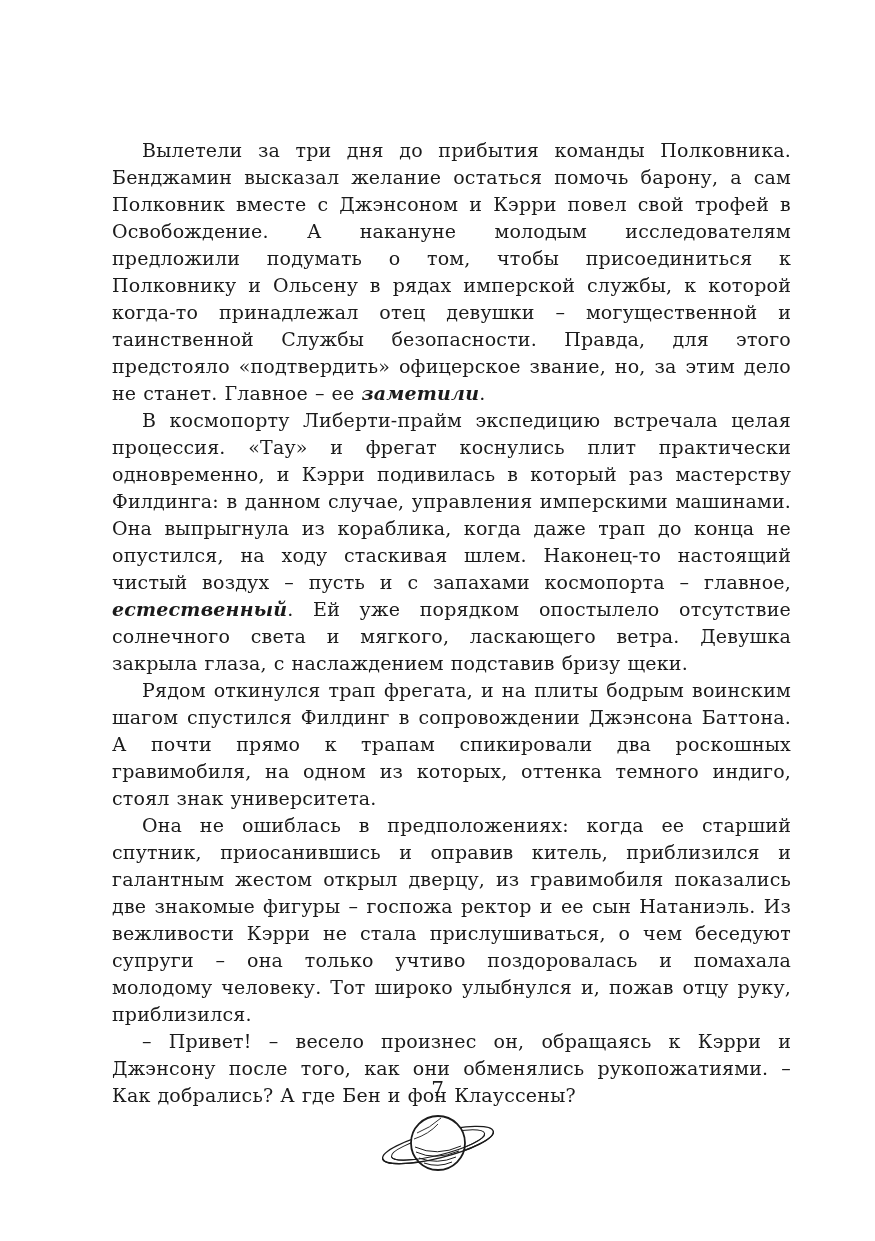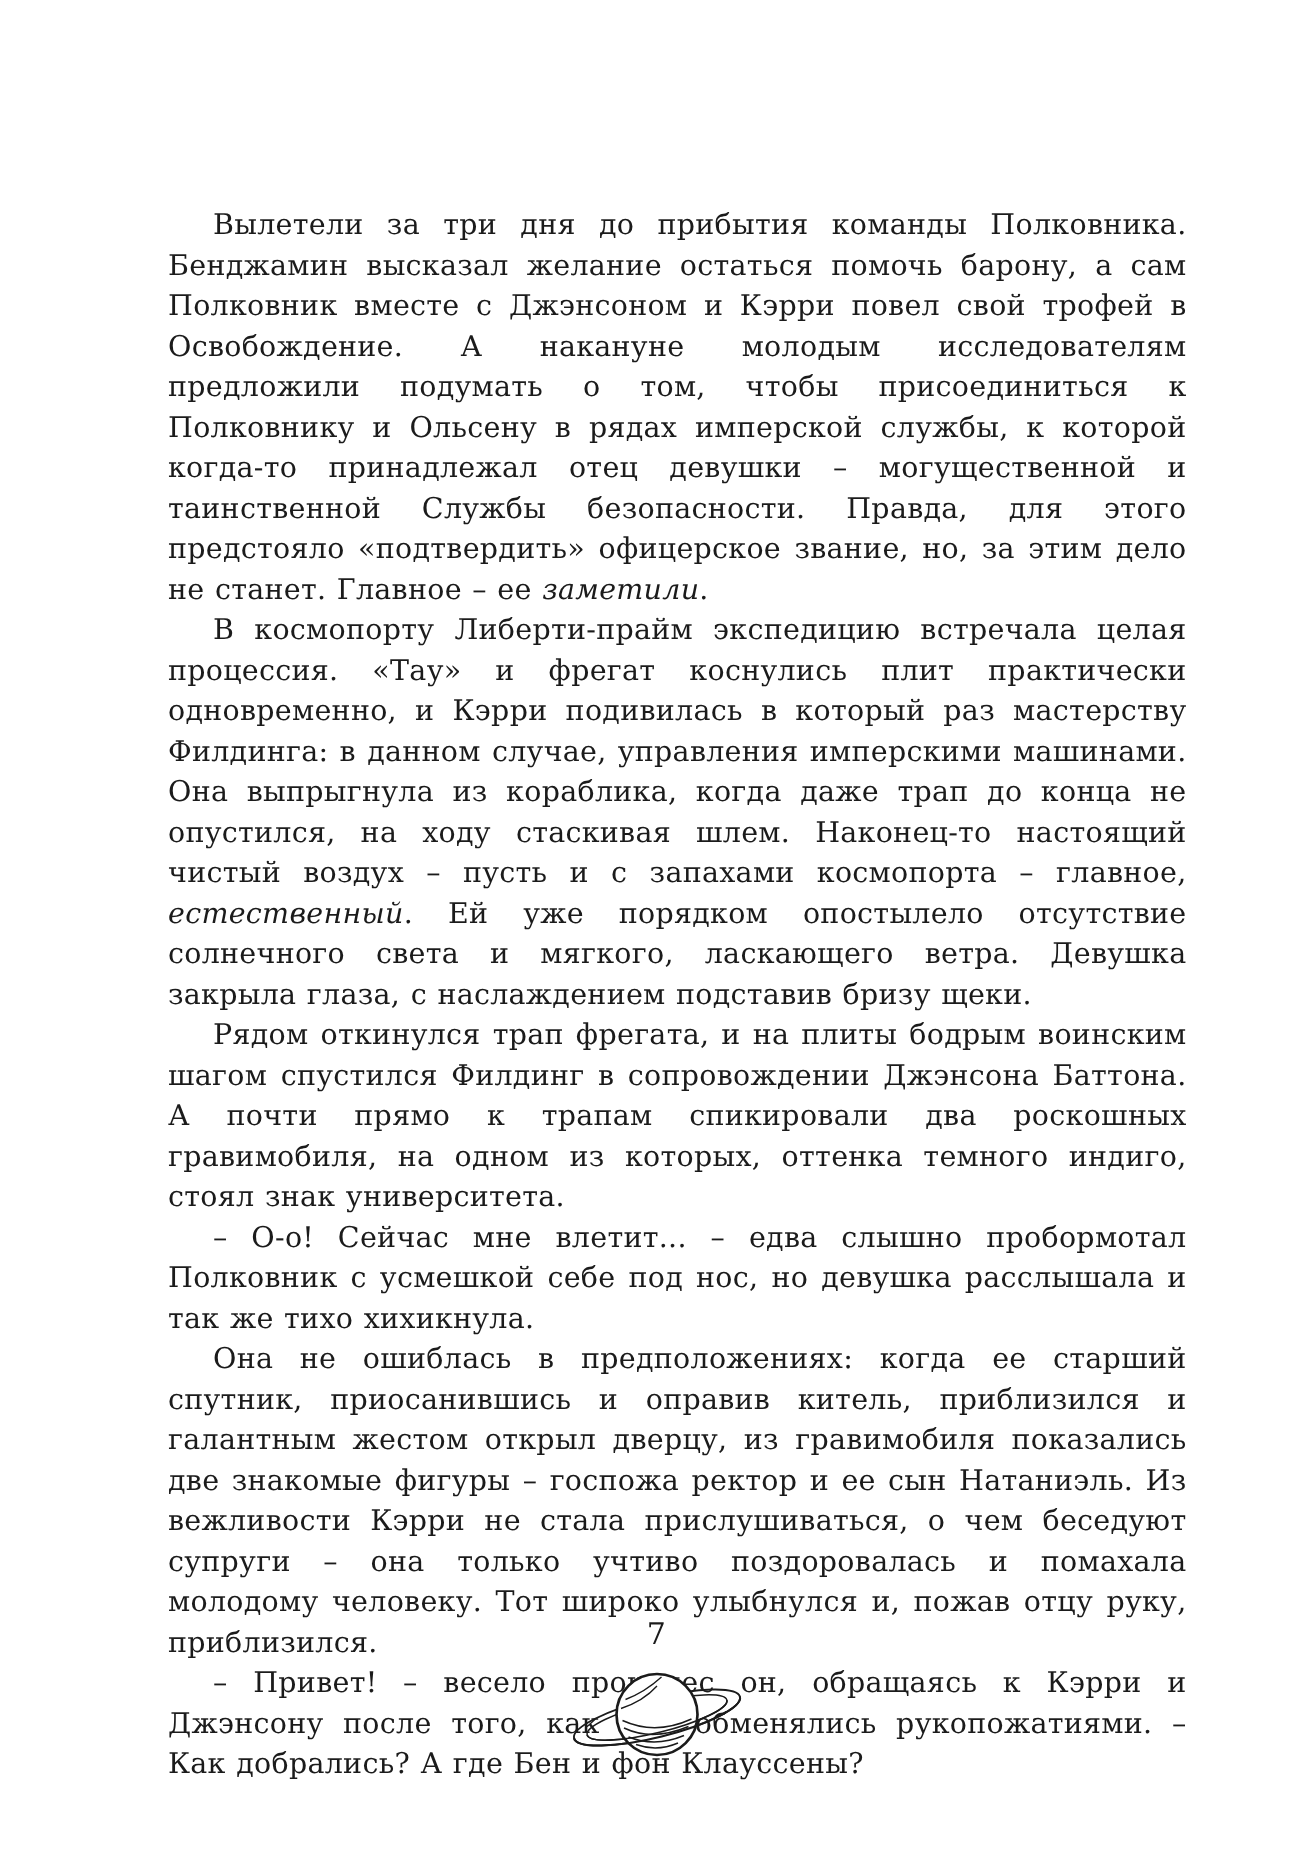--- a/index.html
+++ b/index.html
@@ -30,20 +30,21 @@
     margin: 0;
     font-size: 19px;
     line-height: 27px;
     text-align: justify;
     text-indent: 30px;
     letter-spacing: 0.01em;
     word-spacing: 0.04em;
   }
   .para .em {
     font-style: italic;
+    font-weight: bold;
   }
   .footer {
     position: absolute;
     left: 0;
     bottom: 48px;
     width: 100%;
     text-align: center;
   }
   .page-number {
     font-size: 20px;
@@ -59,21 +60,20 @@
 </head>
 <body>
 
 <div class="page">
 
 
   <div>
       <p class="para"><span>Вылетели за три дня до прибытия команды Полковника. Бенджамин высказал желание остаться помочь барону, а сам Полковник вместе с Джэнсоном и Кэрри повел свой трофей в Освобождение. А накануне молодым исследователям предложили подумать о том, чтобы присоединиться к Полковнику и Ольсену в рядах имперской службы, к которой когда-то принадлежал отец девушки – могущественной и таинственной Службы безопасности. Правда, для этого предстояло «подтвердить» офицерское звание, но, за этим дело не станет. Главное – ее </span><span class="em">заметили</span><span>.</span></p>
       <p class="para"><span>В космопорту Либерти-прайм экспедицию встречала целая процессия. «Тау» и фрегат коснулись плит практически одновременно, и Кэрри подивилась в который раз мастерству Филдинга: в данном случае, управления имперскими машинами. Она выпрыгнула из кораблика, когда даже трап до конца не опустился, на ходу стаскивая шлем. Наконец-то настоящий чистый воздух – пусть и с запахами космопорта – главное, </span><span class="em">естественный</span><span>. Ей уже порядком опостылело отсутствие солнечного света и мягкого, ласкающего ветра. Девушка закрыла глаза, с наслаждением подставив бризу щеки.</span></p>
       <p class="para"><span>Рядом откинулся трап фрегата, и на плиты бодрым воинским шагом спустился Филдинг в сопровождении Джэнсона Баттона. А почти прямо к трапам спикировали два роскошных гравимобиля, на одном из которых, оттенка темного индиго, стоял знак университета.</span></p>
-      <p class="para"><span>– О-о! Сейчас мне влетит... – едва слышно пробормотал Полковник с усмешкой себе под нос, но девушка расслышала и так же тихо хихикнула.</span></p>
       <p class="para"><span>Она не ошиблась в предположениях: когда ее старший спутник, приосанившись и оправив китель, приблизился и галантным жестом открыл дверцу, из гравимобиля показались две знакомые фигуры – госпожа ректор и ее сын Натаниэль. Из вежливости Кэрри не стала прислушиваться, о чем беседуют супруги – она только учтиво поздоровалась и помахала молодому человеку. Тот широко улыбнулся и, пожав отцу руку, приблизился.</span></p>
       <p class="para"><span>– Привет! – весело произнес он, обращаясь к Кэрри и Джэнсону после того, как они обменялись рукопожатиями. – Как добрались? А где Бен и фон Клауссены?</span></p>
     </div>
 
   <div class="footer">
     <div class="page-number">7</div>
     <div class="saturn-wrap">
       <svg width="126" height="92" viewBox="0 0 126 92" xmlns="http://www.w3.org/2000/svg">
         <g fill="none" stroke="#1b1b1b">
 

